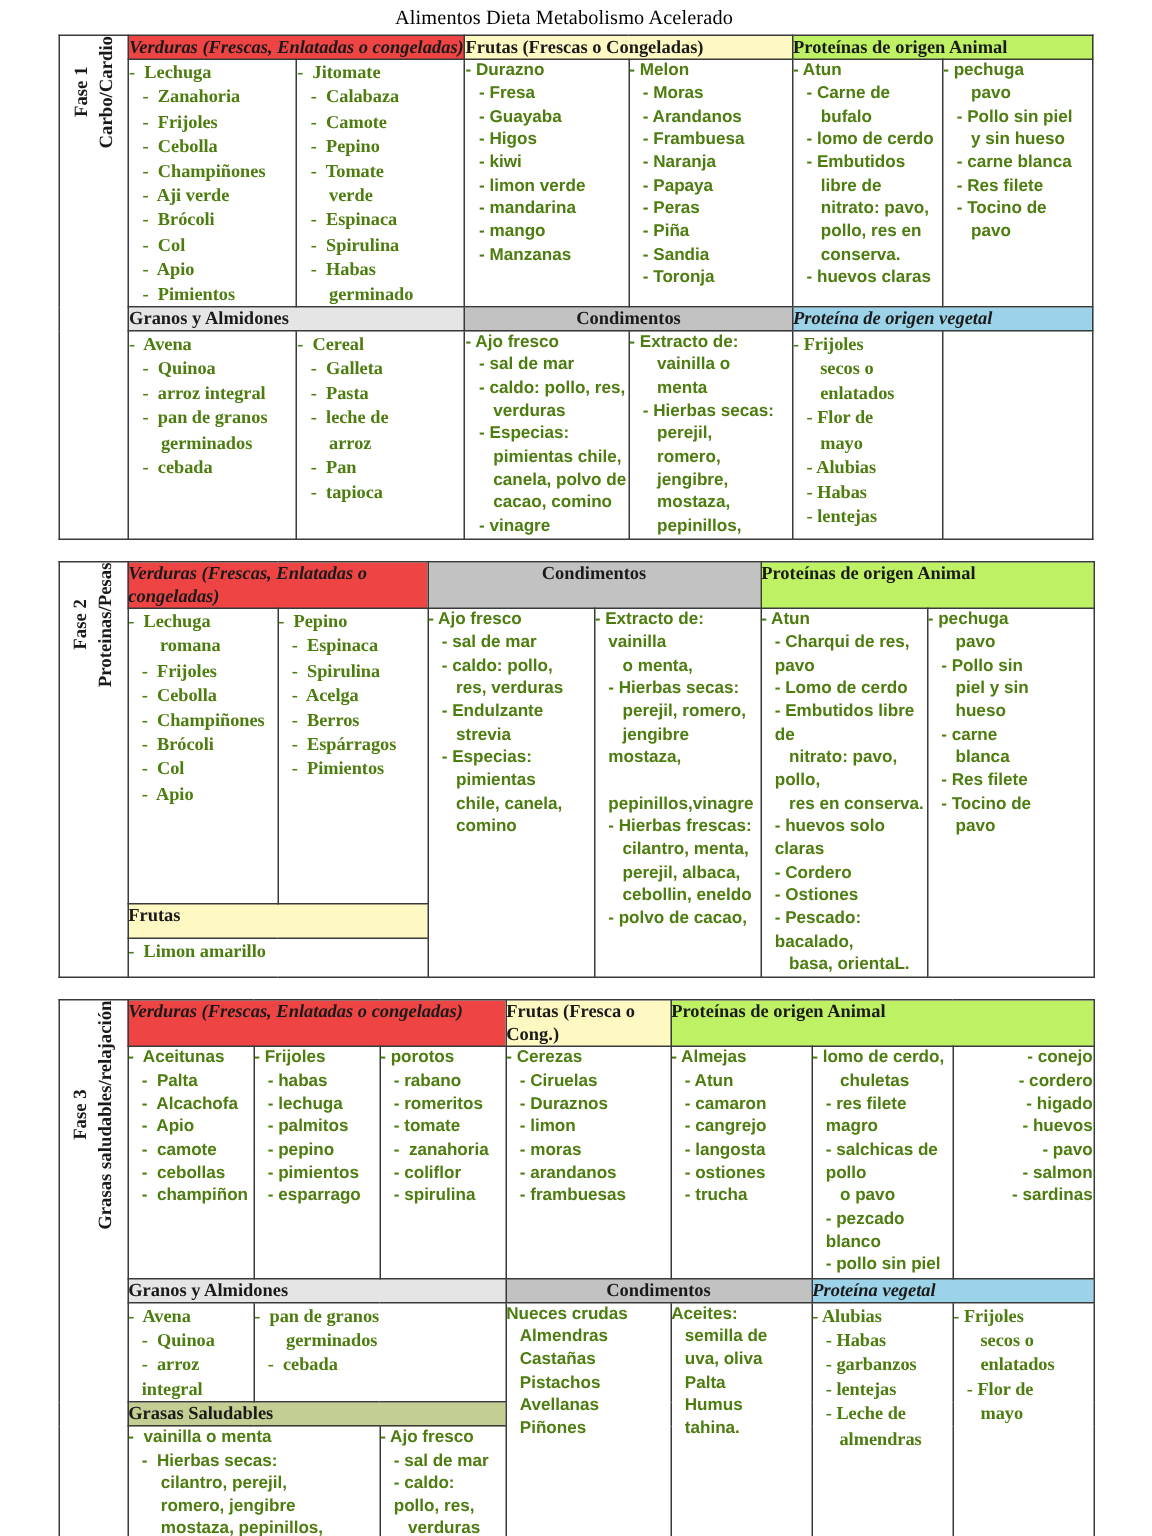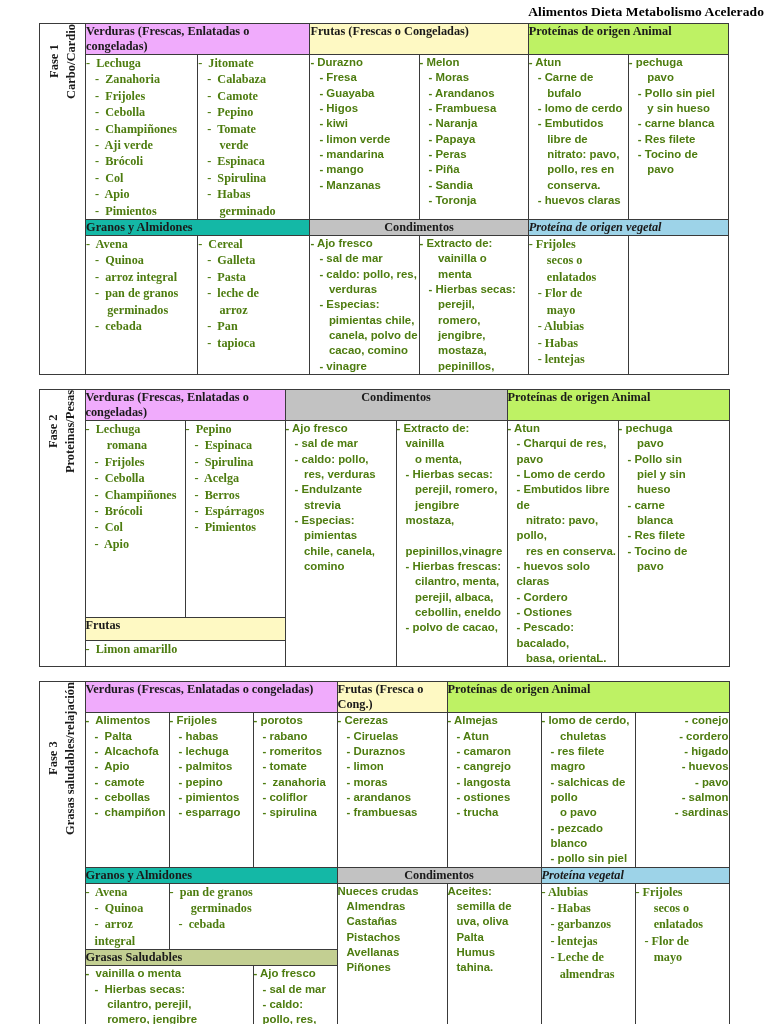--- a/index.html
+++ b/index.html
@@ -9,26 +9,26 @@
     width: 768px; height: 1024px;
     font-family: "Liberation Sans", sans-serif;
   }
   #page {
     position: relative;
     width: 768px; height: 1024px;
     background: #fff;
     overflow: hidden;
   }
   .doc-title {
-    text-align: right;
+    text-align: center;
     font-family: "Liberation Serif", serif;
     font-size: 13.5px;
-    font-weight: bold;
+    font-weight: normal;
     color: #000;
-    padding: 4px 4px 3px 0;
+    padding: 4px 16px 3px 0;
     letter-spacing: .1px;
   }
 
   table.phase {
     border-collapse: collapse;
     table-layout: fixed;
     margin: 0 auto;
     border: 1.5px solid #2b2b2b;
     background: #fff;
   }
@@ -62,24 +62,24 @@
   
   .banner {
     font-family: "Liberation Serif", serif;
     font-weight: bold;
     font-size: 12.3px;
     line-height: 1.22;
     color: #1a1a1a;
     padding: 3px 4px 3px 7px;
     border: 1px solid #3a3a3a;
   }
-  .bn-verduras   { background: #f0abfc; }
+  .bn-verduras   { background: #ef4444; font-style: italic; }
   .bn-frutas     { background: #fef9c3; }
   .bn-proteina-a { background: #bef264; }
-  .bn-granos     { background: #14b8a6; margin-top: 20px; }
+  .bn-granos     { background: #e5e5e5; margin-top: 20px; }
   .bn-condiment  { background: #c2c2c2; text-align: center; }
   .bn-proteina-v { background: #9dd3e8; font-style: italic; }
   .bn-grasas     { background: #c3cf92; }
 
   
   .items {
     padding: 3px 3px 4px 4px;
     font-family: "Liberation Sans", sans-serif;
     font-size: 11.4px;
     line-height: 1.345;
@@ -361,21 +361,21 @@
           <span>Fase 3</span><br>
           <span>Grasas saludables/relajación</span>
         </span>
       </td>
       <td class="banner bn-verduras" colspan="3" style="width:252px;">Verduras (Frescas, Enlatadas o congeladas)</td>
       <td class="banner bn-frutas" style="width:110px;">Frutas (Fresca o Cong.)</td>
       <td class="banner bn-proteina-a" colspan="3" style="width:282px;">Proteínas de origen Animal</td>
     </tr>
     <tr>
       <td class="items" style="width:92px;">
-            <span class="it">-  Alimentos
+            <span class="it">-  Aceitunas
 -  Palta
 -  Alcachofa
 -  Apio
 -  camote
 -  cebollas
 -  champiñon</span>
           </td>
       <td class="items" style="width:80px;">
             <span class="it">- Frijoles
 - habas

